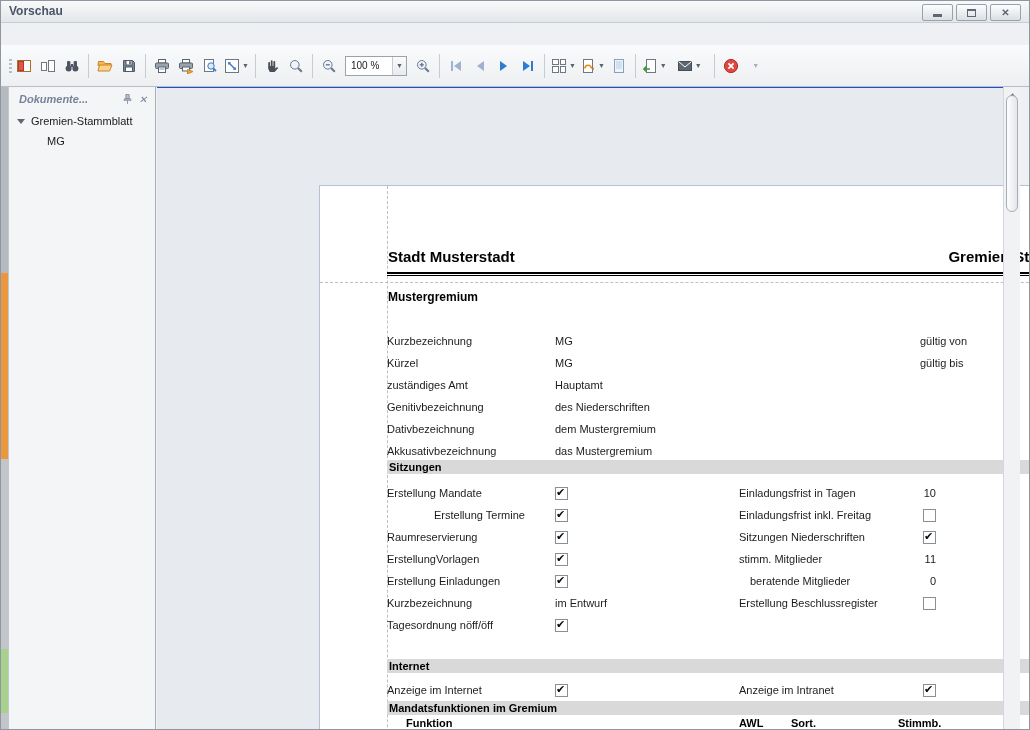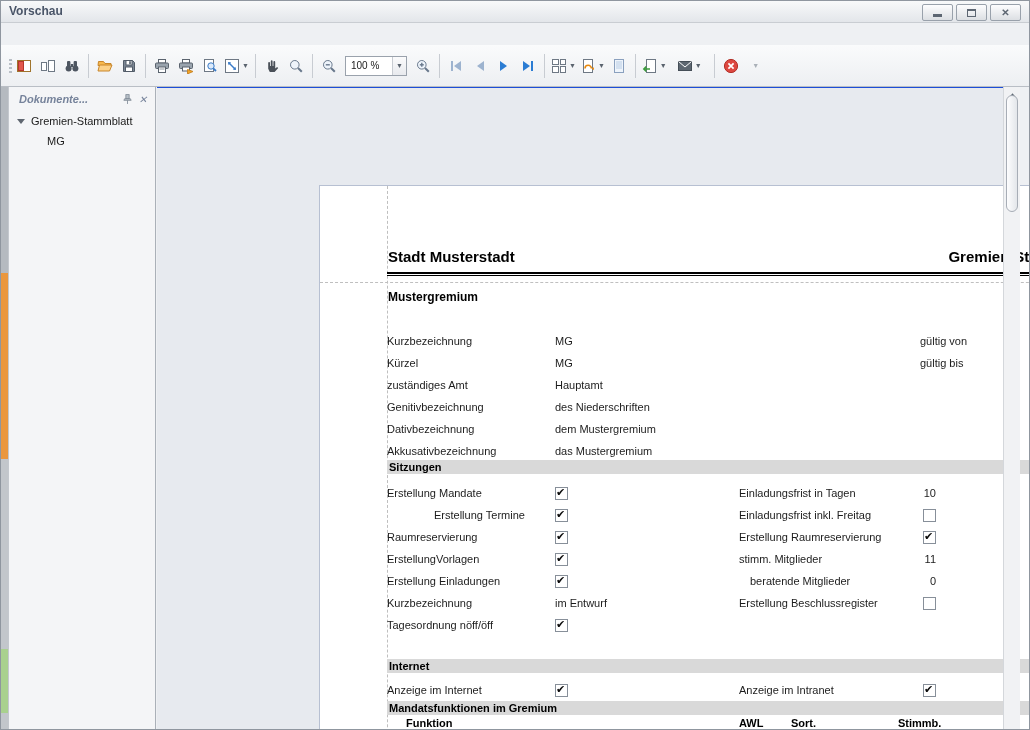--- a/index.html
+++ b/index.html
@@ -436,21 +436,21 @@
           </div>
           <div class="drow" style="top: 298px;">
             <span style="left: 352px;">Einladungsfrist in Tagen</span>
             <span style="left: 527px; width: 22px; text-align: right;">10</span>
           </div>
           <div class="drow" style="top: 320px;">
             <span style="left: 352px;">Einladungsfrist inkl. Freitag</span>
             <span class="cb" style="left: 536px;"></span>
           </div>
           <div class="drow" style="top: 342px;">
-            <span style="left: 352px;">Erstellung Raumreservierung</span>
+            <span style="left: 352px;">Sitzungen Niederschriften</span>
             <span class="cb checked" style="left: 536px;"></span>
           </div>
           <div class="drow" style="top: 364px;">
             <span style="left: 352px;">stimm. Mitglieder</span>
             <span style="left: 527px; width: 22px; text-align: right;">11</span>
           </div>
           <div class="drow" style="top: 386px;">
             <span style="left: 352px; margin-left: 11px;">beratende Mitglieder</span>
             <span style="left: 527px; width: 22px; text-align: right;">0</span>
           </div>

